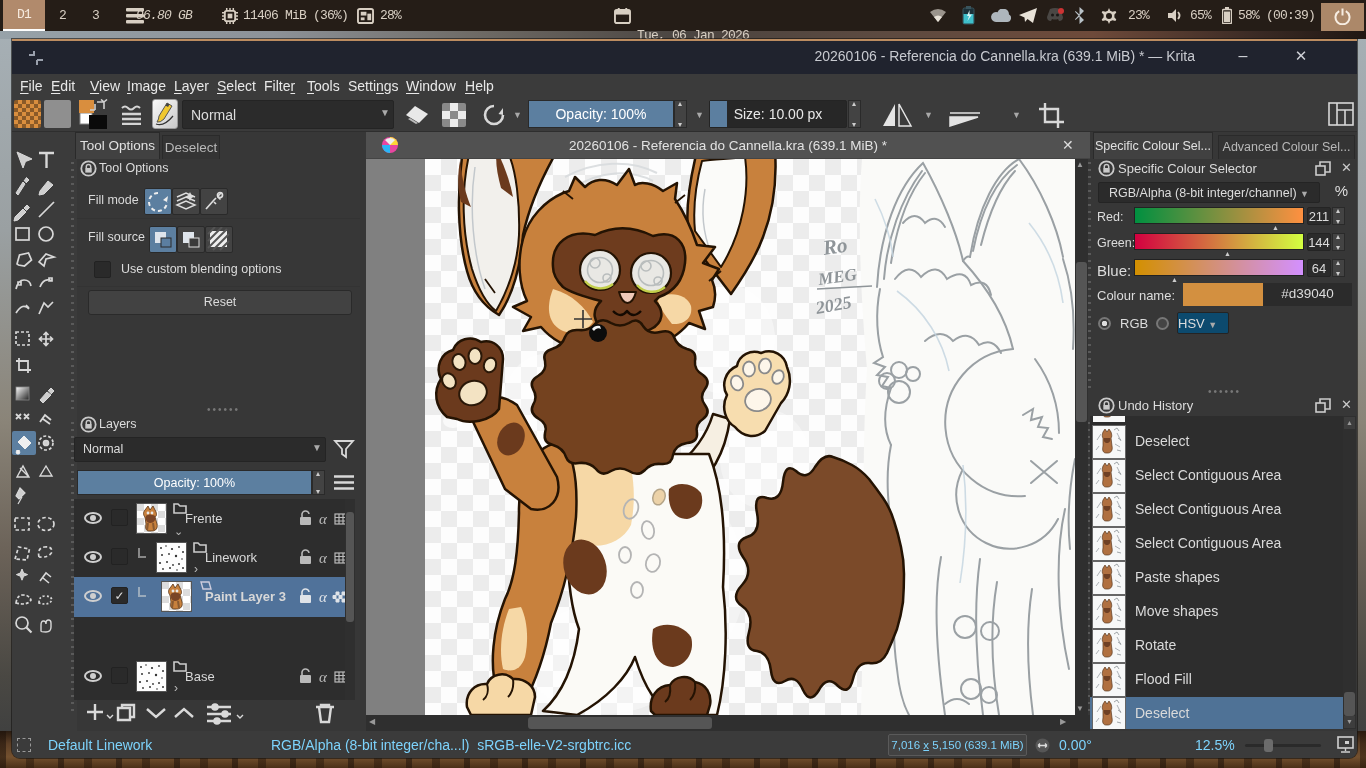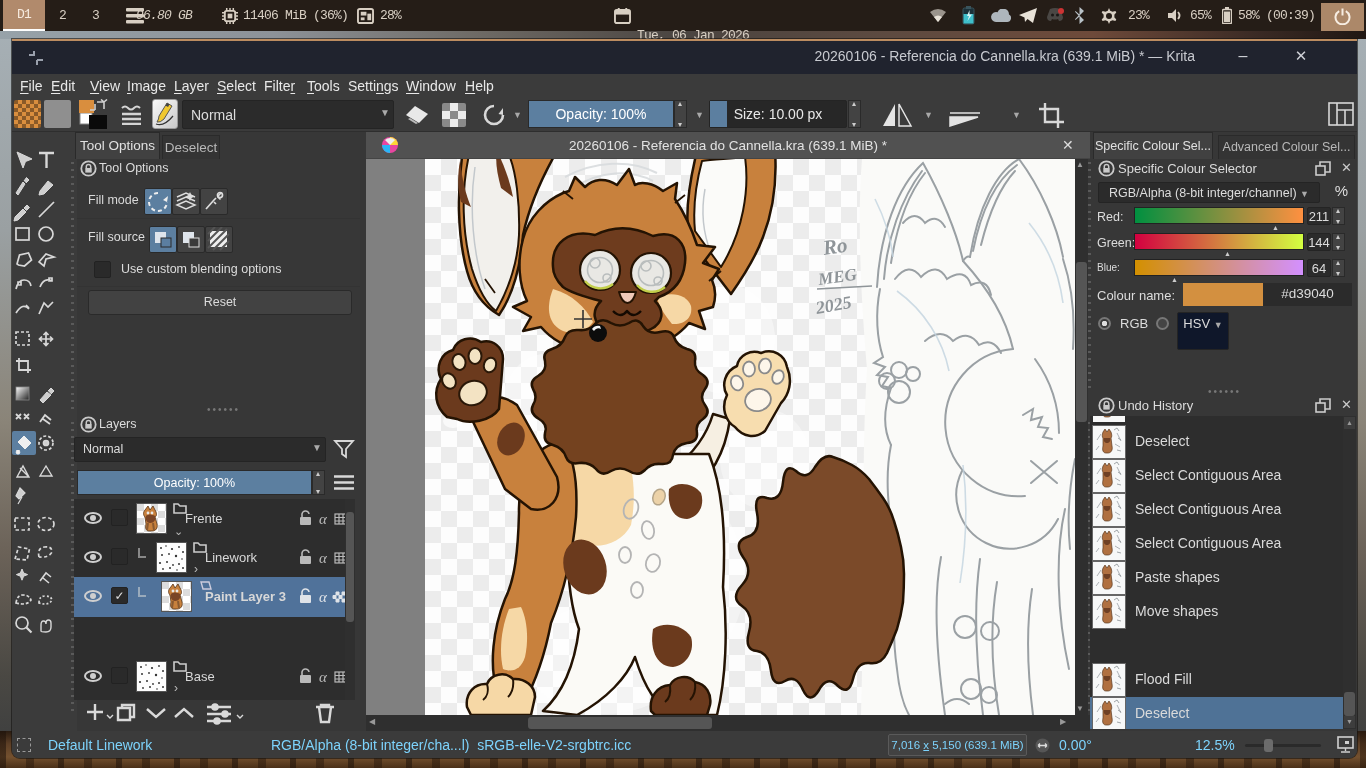--- a/index.html
+++ b/index.html
@@ -784,32 +784,32 @@
    <div class="abs" style="left:7px;top:78px;font-size:12.5px;">Red:</div>
    <div class="abs" style="left:44px;top:75px;width:170px;height:17px;border:1px solid #222;background:linear-gradient(90deg,rgb(0,144,64),rgb(255,144,64));"></div>
    <div class="abs" style="left:182px;top:92px;color:#ccc;font-size:7px;">▲</div>
    <div class="abs well" style="left:217px;top:75px;width:24px;height:18px;text-align:center;line-height:17px;font-size:13px;">211</div>
    <div class="spin" style="left:242px;top:75px;height:18px;"></div>
    <div class="abs" style="left:7px;top:104px;font-size:12.5px;">Green:</div>
    <div class="abs" style="left:44px;top:101px;width:170px;height:17px;border:1px solid #222;background:linear-gradient(90deg,rgb(211,0,64),rgb(211,255,64));"></div>
    <div class="abs" style="left:134px;top:118px;color:#ccc;font-size:7px;">▲</div>
    <div class="abs well" style="left:217px;top:101px;width:24px;height:18px;text-align:center;line-height:17px;font-size:13px;">144</div>
    <div class="spin" style="left:242px;top:101px;height:18px;"></div>
-   <div class="abs" style="left:7px;top:130px;font-size:10px;">Blue:</div>
+   <div class="abs" style="left:7px;top:130px;font-size:15px;">Blue:</div>
    <div class="abs" style="left:44px;top:127px;width:170px;height:17px;border:1px solid #222;background:linear-gradient(90deg,rgb(211,144,0),rgb(211,144,255));"></div>
    <div class="abs" style="left:81px;top:144px;color:#ccc;font-size:7px;">▲</div>
    <div class="abs well" style="left:217px;top:127px;width:24px;height:18px;text-align:center;line-height:17px;font-size:13px;">64</div>
    <div class="spin" style="left:242px;top:127px;height:18px;"></div>
    <div class="abs" style="left:7px;top:156px;">Colour name:</div>
    <div class="abs" style="left:93px;top:151px;width:80px;height:23px;background:#d39040;"></div>
    <div class="abs" style="left:173px;top:151px;width:89px;height:23px;background:#2b2b2b;text-align:center;line-height:22px;font-size:13.5px;">#d39040</div>
    <div class="abs" style="left:8px;top:185px;width:13px;height:13px;border:2px solid #777;border-radius:50%;background:radial-gradient(circle, #ddd 0 2.5px, #3a3a3a 3px);"></div>
    <div class="abs" style="left:30px;top:184px;">RGB</div>
    <div class="abs" style="left:66px;top:185px;width:13px;height:13px;border:2px solid #777;border-radius:50%;background:#444;"></div>
-   <div class="abs well" style="left:87px;top:180px;width:52px;height:38px;background:#0f172a;text-align:center;line-height:21px;">HSV <span style="color:#aaa;font-size:9px;">▼</span></div>
+   <div class="abs well" style="left:87px;top:180px;width:52px;height:22px;background:#0c4a6e;text-align:left;line-height:21px;">HSV <span style="color:#aaa;font-size:9px;">▼</span></div>
 
    <div class="abs" style="left:118px;top:254px;color:#777;letter-spacing:2px;font-size:10px;">••••••</div>
    <svg class="abs" style="left:8px;top:265px;" width="17" height="17" viewBox="0 0 17 17">
           <circle cx="8.5" cy="8.5" r="7.2" stroke="#c9c9c9" stroke-width="1.8" fill="none"></circle>
           <rect x="5.3" y="8" width="6.4" height="4.6" fill="#c9c9c9"></rect>
           <path d="M6.3 8 V6.6 a2.2 2.2 0 0 1 4.4 0 V8" stroke="#c9c9c9" stroke-width="1.5" fill="none"></path>
         </svg>
    <div class="abs" style="left:28px;top:266px;">Undo History</div>
    <svg class="abs" style="left:225px;top:266px;" width="16" height="15" viewBox="0 0 16 15">
           <rect x="1" y="5" width="9" height="9" fill="none" stroke="#ccc" stroke-width="1.6"></rect>
@@ -863,20 +863,28 @@
             <div class="abs" style="left:45px;top:8px;text-align:right;">Paste shapes</div>
           </div>
      <div class="urow" style="top:179px;">
             <div class="uthumb">
               <svg width="32" height="32">
                 <use href="#uthumb"></use>
               </svg>
             </div>
             <div class="abs" style="left:45px;top:8px;">Move shapes</div>
           </div>
+     <div class="urow" style="top:213px;">
+            <div class="uthumb">
+              <svg width="32" height="32">
+                <use href="#uthumb"></use>
+              </svg>
+            </div>
+            <div class="abs" style="left:45px;top:8px;">Rotate</div>
+          </div>
      <div class="urow" style="top:247px;">
             <div class="uthumb">
               <svg width="32" height="32">
                 <use href="#uthumb"></use>
               </svg>
             </div>
             <div class="abs" style="left:45px;top:8px;">Flood Fill</div>
           </div>
      <div class="urow" style="top:281px;height:32px;background:#4f7296;">
             <div class="uthumb">

